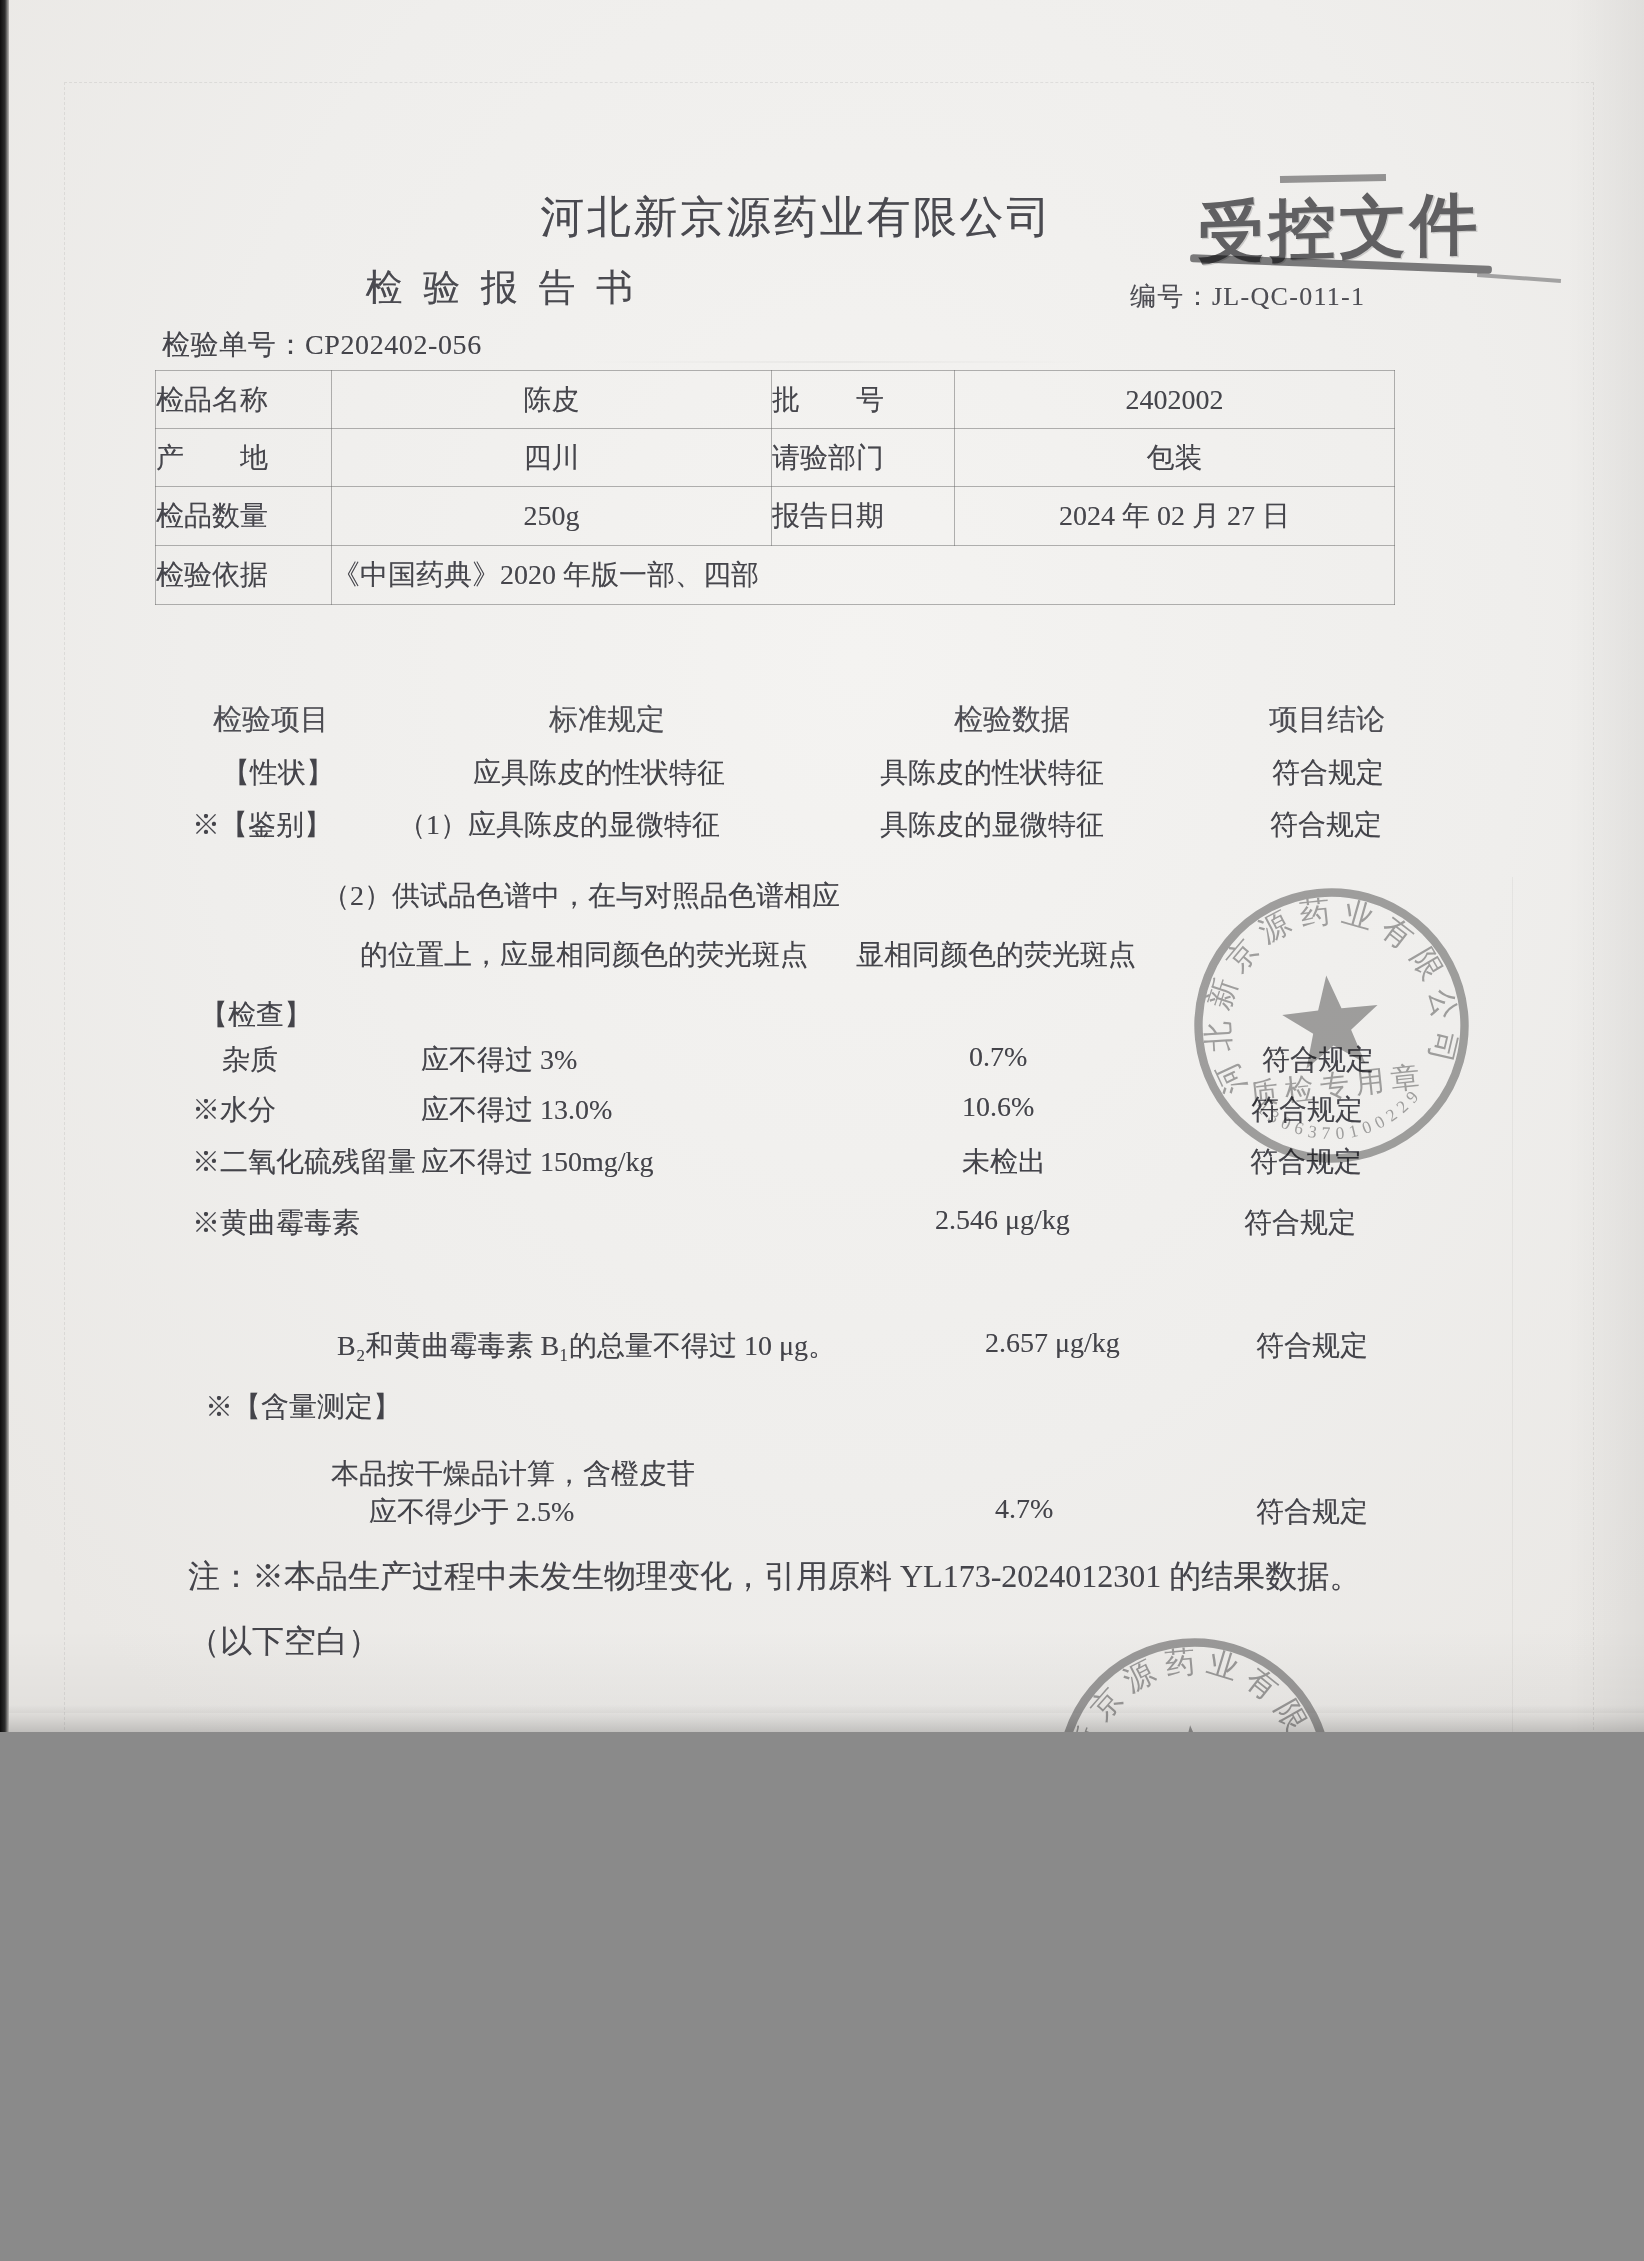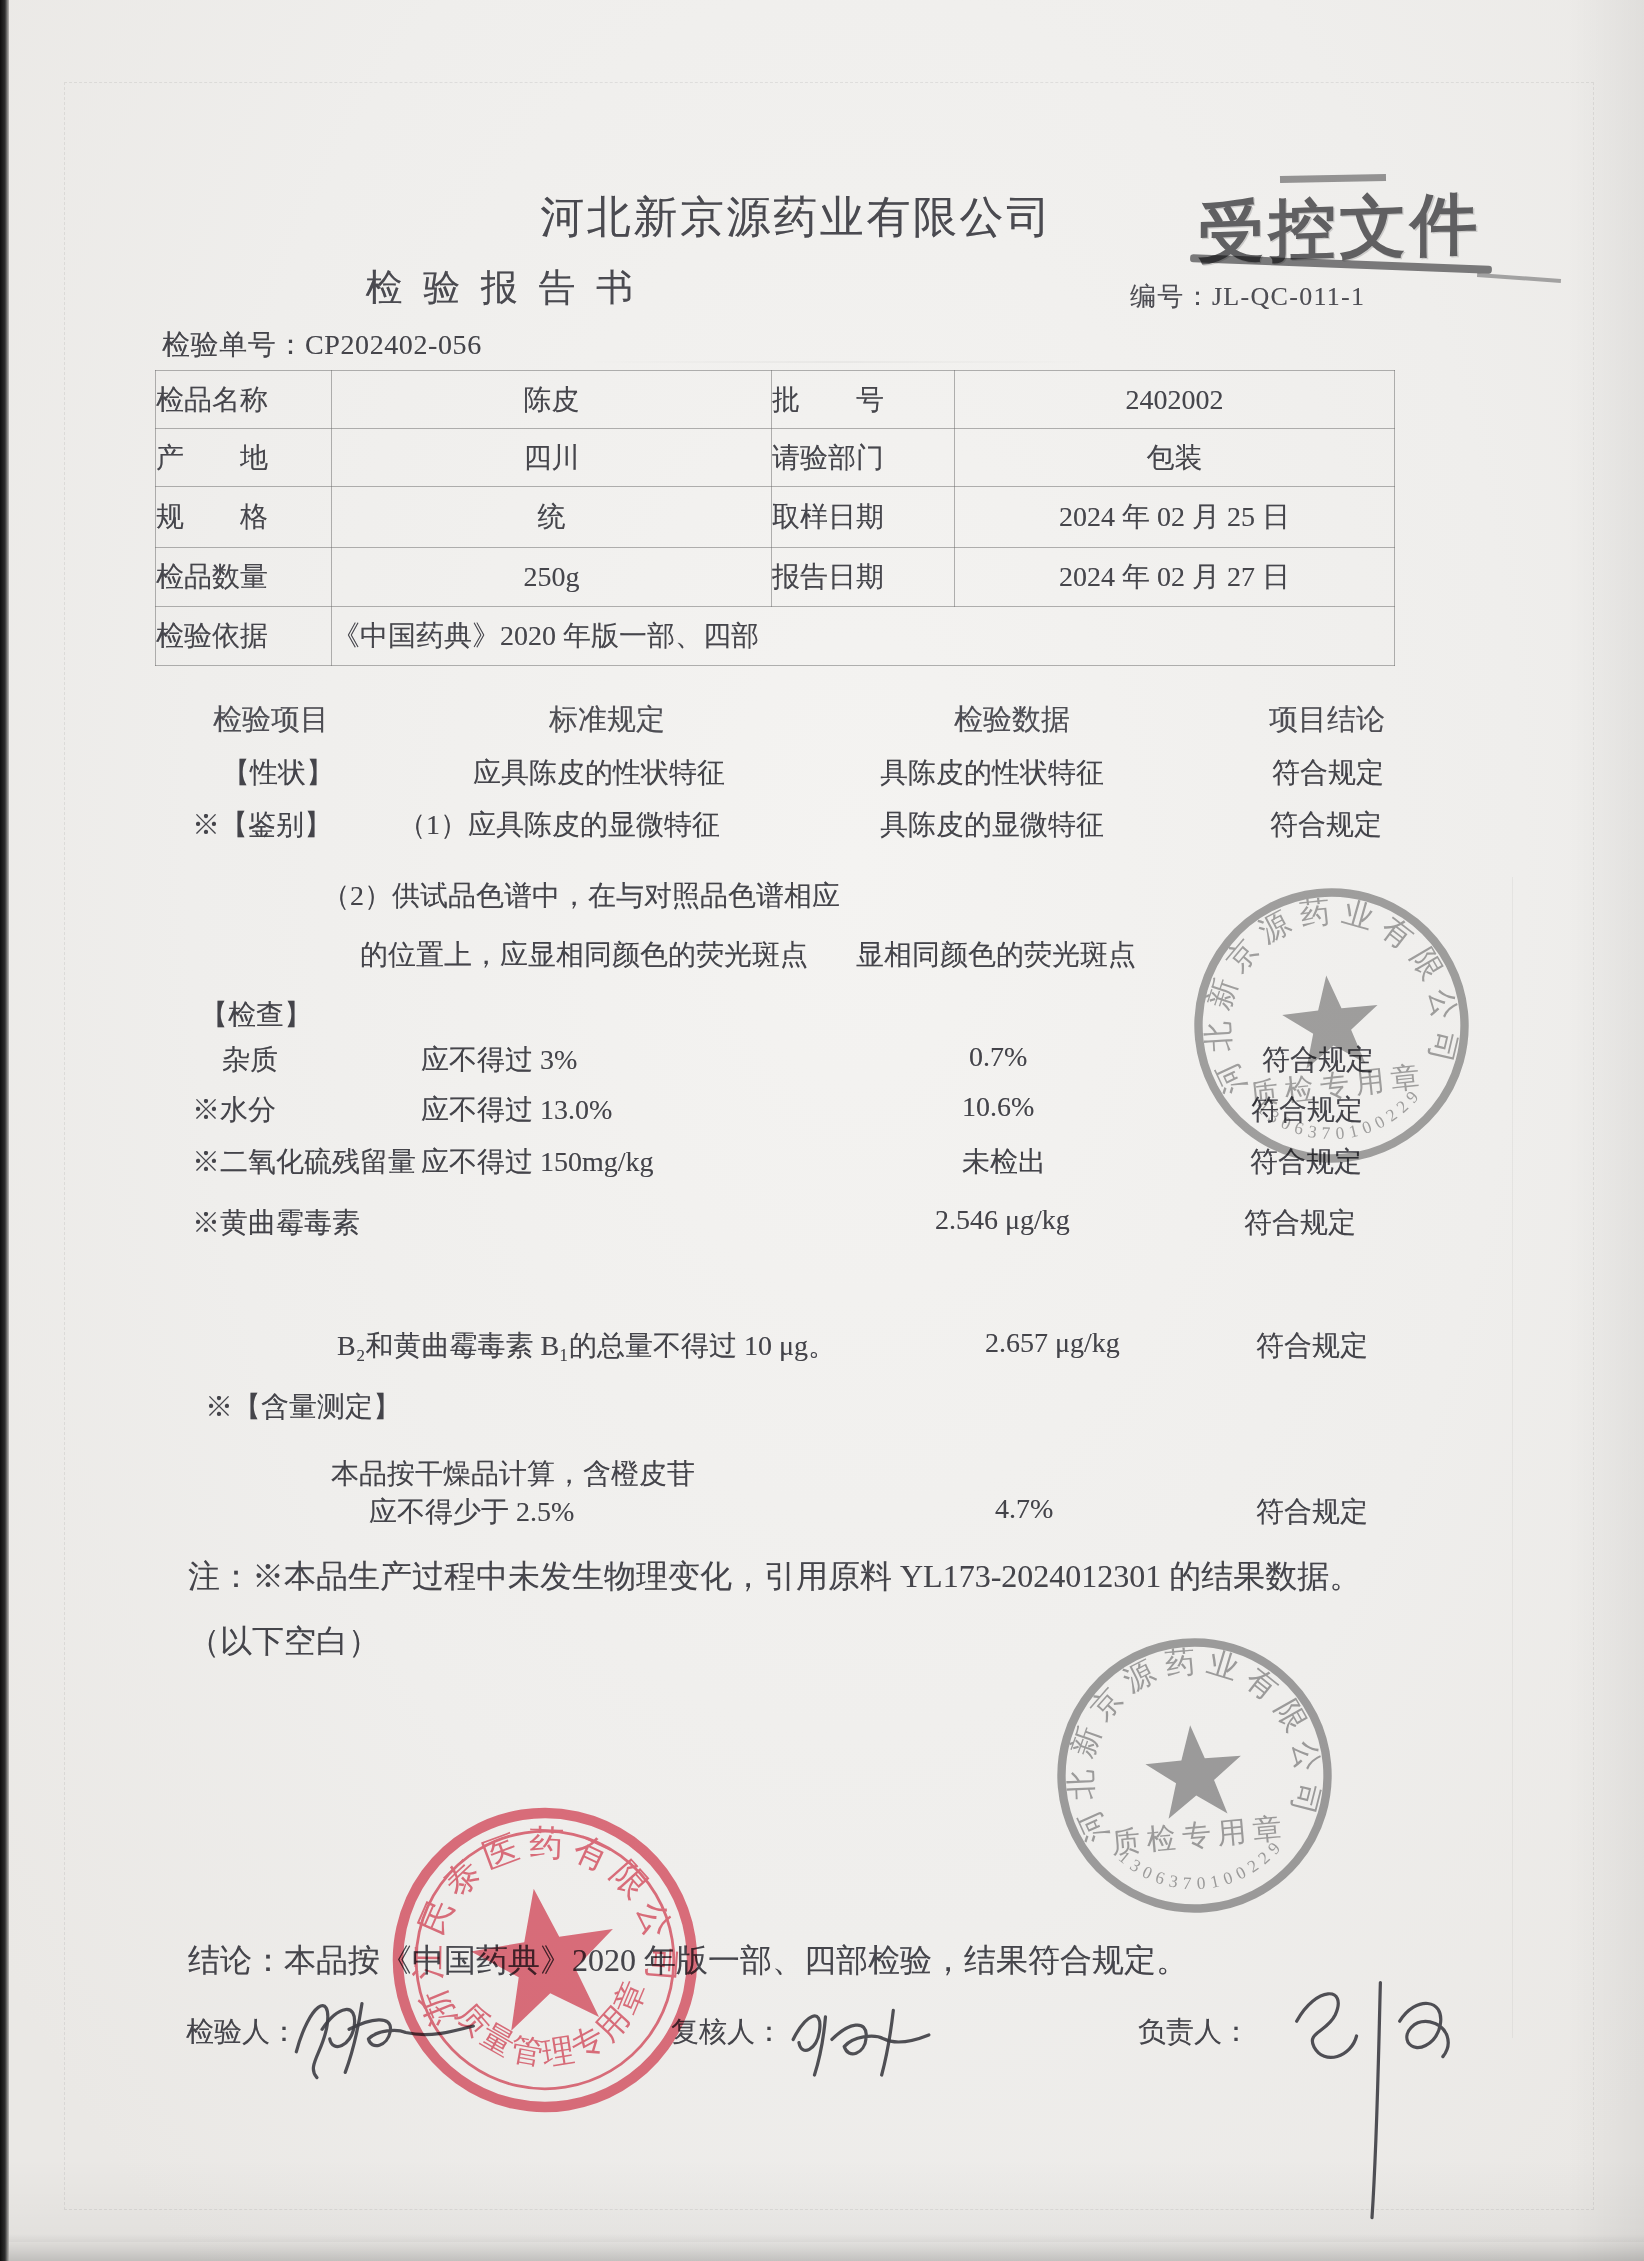--- a/index.html
+++ b/index.html
@@ -1,17 +1,17 @@
 <!DOCTYPE html>
 <html style="font-size:10.3px"><head>
 <meta charset="utf-8">
 <style>
   html,body{margin:0;padding:0;background:#8a8a8a;}
   .page{
-    position:relative;width:1644px;height:2261px;overflow:hidden;
+    position:relative;width:1644px;height:1732px;overflow:hidden;
     background:
       radial-gradient(ellipse at 52% 38%, #f4f3f1 0%, #efeeec 55%, #eae8e5 90%),
       #efeeec;
     font-family:"Liberation Serif","DejaVu Serif",serif;
     color:#45454b;
   }
   .abs{position:absolute;}
   .ink{text-shadow:0 0 0.6px rgba(70,70,80,.35);}
   
   .edge-left{left:0;top:0;width:9px;height:2261px;background:linear-gradient(90deg,#0d0d0d,#2e2e2e 55%,#b9b8b5);}
@@ -94,26 +94,20 @@
       <td class="val">陈皮</td>
       <td class="lab2">批　　号</td>
       <td class="val">2402002</td>
     </tr>
     <tr style="height:58px">
       <td class="lab1">产　　地</td>
       <td class="val">四川</td>
       <td class="lab2">请验部门</td>
       <td class="val">包装</td>
     </tr>
-    <tr style="height:61px">
-      <td class="lab1">规　　格</td>
-      <td class="val">统</td>
-      <td class="lab2">取样日期</td>
-      <td class="val">2024 年 02 月 25 日</td>
-    </tr>
     <tr style="height:59px">
       <td class="lab1">检品数量</td>
       <td class="val">250g</td>
       <td class="lab2">报告日期</td>
       <td class="val">2024 年 02 月 27 日</td>
     </tr>
     <tr style="height:59px">
       <td class="lab1">检验依据</td>
       <td class="valL" colspan="3">《中国药典》2020 年版一部、四部</td>
     </tr>

